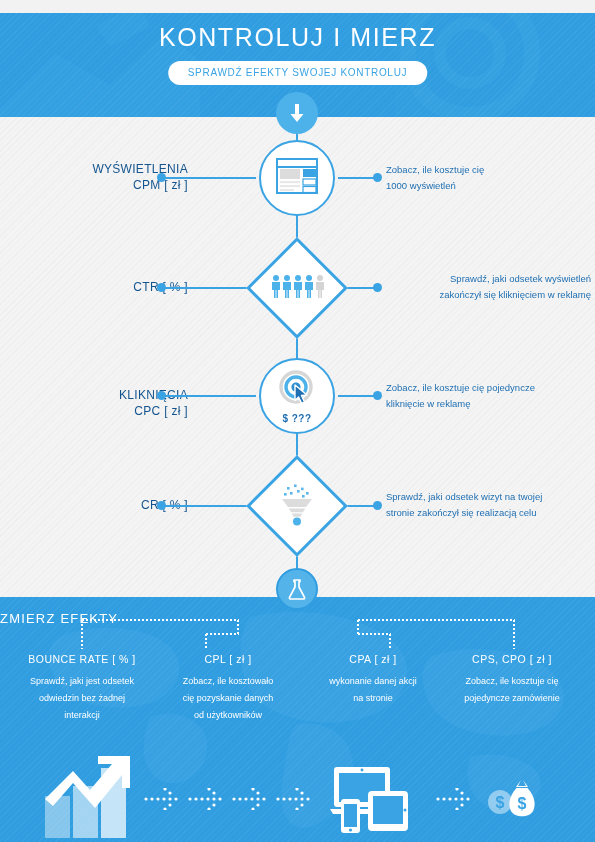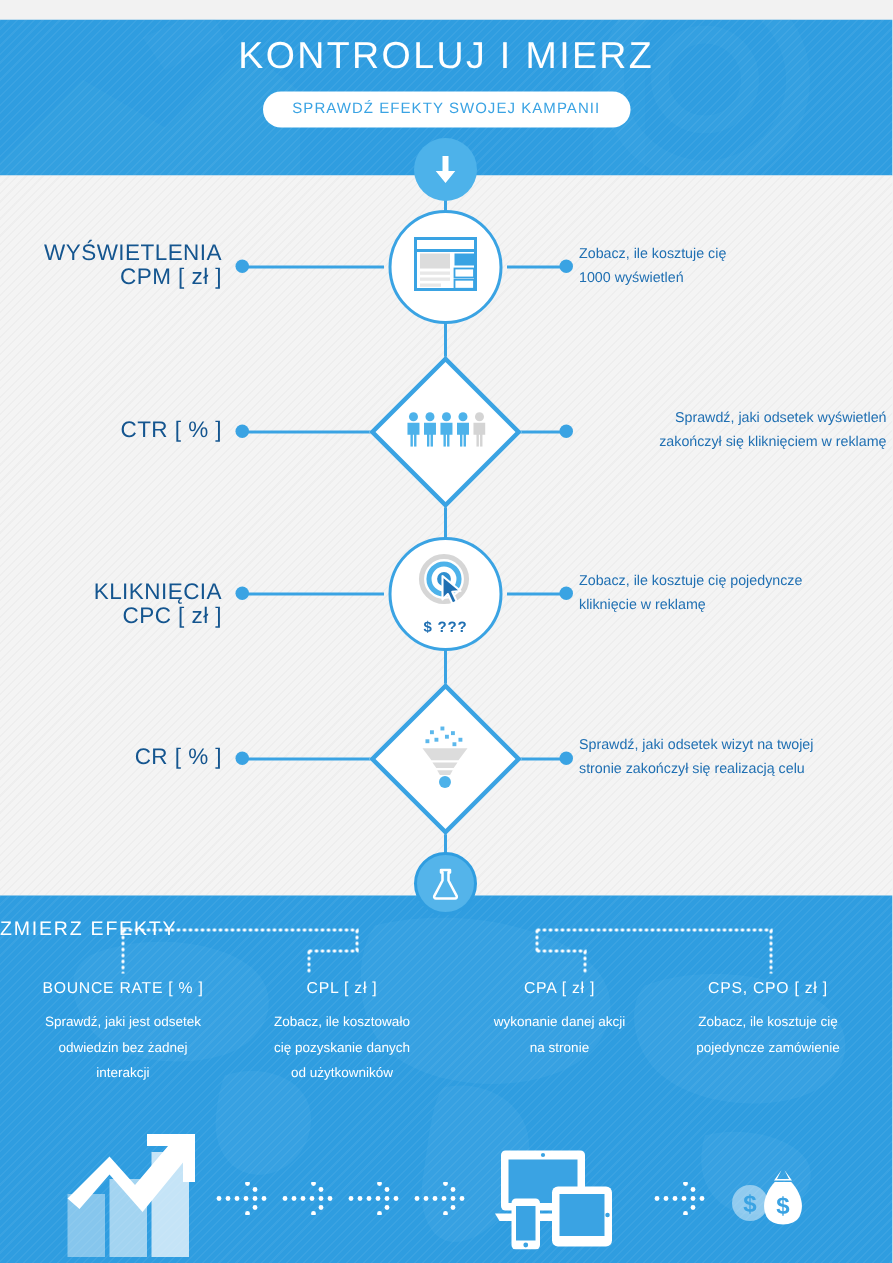--- a/index.html
+++ b/index.html
@@ -88,22 +88,23 @@
     position:absolute;left:276px;top:555px;width:42px;height:42px;border-radius:50%;
     background:#54b4ea;border:2px solid #2f9de0;z-index:6;
     display:flex;align-items:center;justify-content:center;box-sizing:border-box;
   }
 
   
   .conn{position:absolute;height:2px;background:#3aa3e3;z-index:2;}
   .dot{position:absolute;width:9px;height:9px;border-radius:50%;background:#3aa3e3;z-index:3;}
 
   .lbl-left{
-    position:absolute;text-align:right;color:#14558f;font-size:15px;line-height:16px;
+    position:absolute;text-align:right;color:#14558f;font-size:12px;line-height:16px;
     letter-spacing:.3px;
+    padding-left:40px;
   }
   .lbl-right{
     position:absolute;text-align:left;color:#1f6fb2;font-size:9.5px;line-height:16px;
   }
   .lbl-right .ln{display:block;}
   .lbl-left .ln{display:block;}
 
   
   .zmierz{
     position:absolute;left:0;top:598px;width:595px;text-align:left;
@@ -137,21 +138,21 @@
     <svg class="deco" viewBox="0 0 595 104" preserveAspectRatio="none">
       <path d="M0 95 L55 40 L110 72 L165 20 L200 48 L200 104 L0 104 Z" fill="#3fa7e4" opacity="0.55"></path>
       <path d="M120 0 L150 0 L150 -20 Z" fill="#3fa7e4"></path>
       <circle cx="470" cy="40" r="62" fill="none" stroke="#45abe6" stroke-width="16" opacity="0.5"></circle>
       <circle cx="470" cy="40" r="30" fill="none" stroke="#45abe6" stroke-width="12" opacity="0.5"></circle>
       <path d="M395 104 L395 30 L430 30 L430 104 Z" fill="#3fa7e4" opacity="0.35"></path>
       <path d="M95 12 L140 -8 L150 14 L110 34 Z" fill="#3fa7e4" opacity="0.5"></path>
     </svg>
     <div class="stripes"></div>
     <div class="htitle">KONTROLUJ I MIERZ</div>
-    <div class="hpill">SPRAWDŹ EFEKTY SWOJEJ KAMPANII</div>
+    <div class="hpill">SPRAWDŹ EFEKTY SWOJEJ KONTROLUJ</div>
   </div>
 
   <div class="mid"></div>
 
   <div class="arrowbadge">
     <svg width="20" height="22" viewBox="0 0 20 22">
       <path d="M8 2 L12 2 L12 12 L16.5 12 L10 20 L3.5 12 L8 12 Z" fill="#ffffff"></path>
     </svg>
   </div>
 

